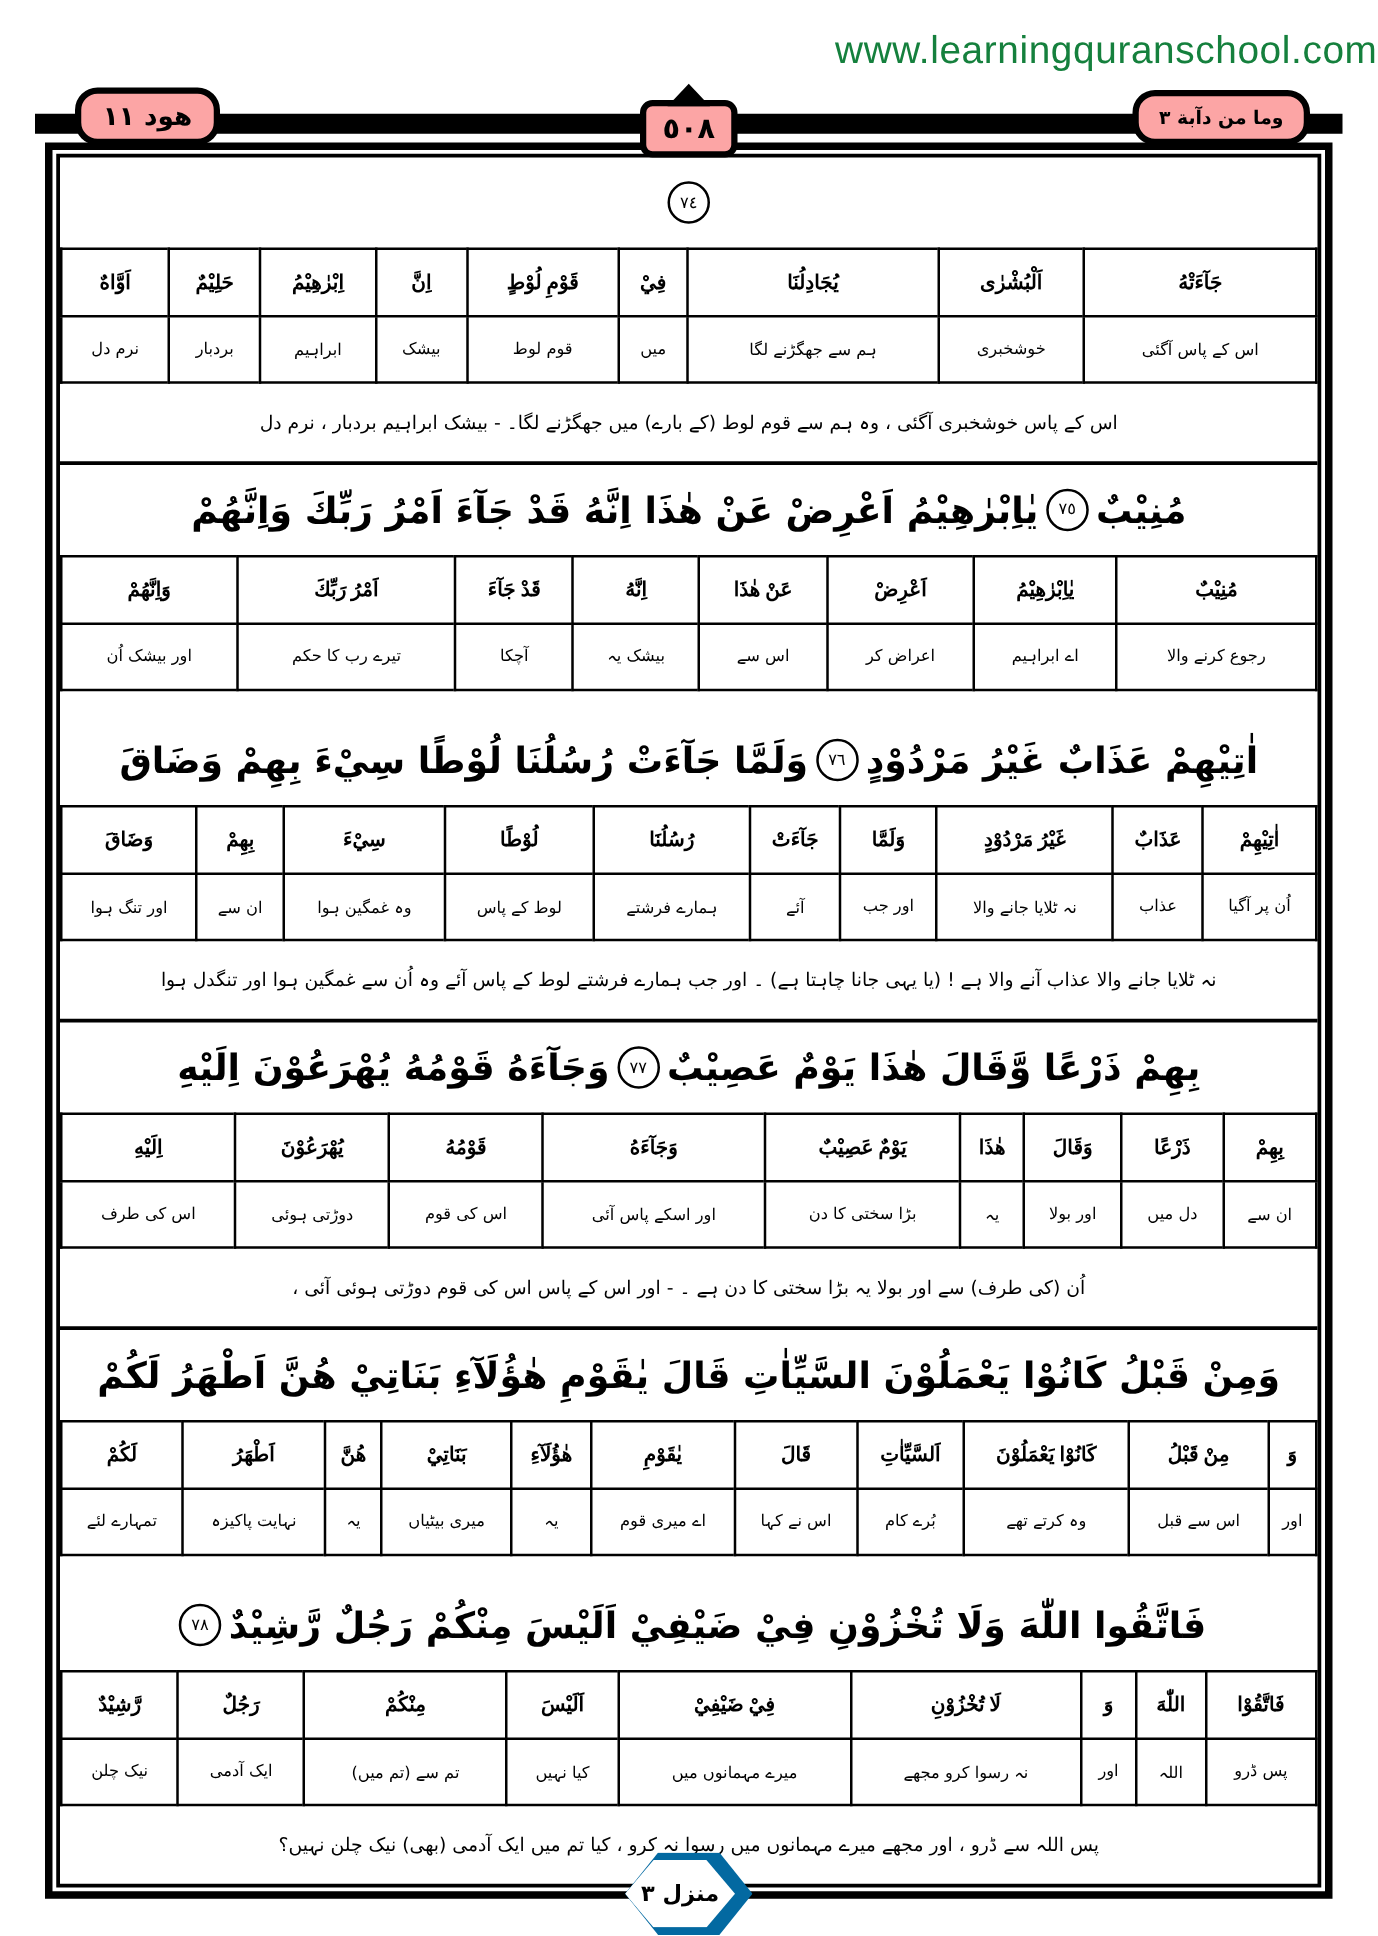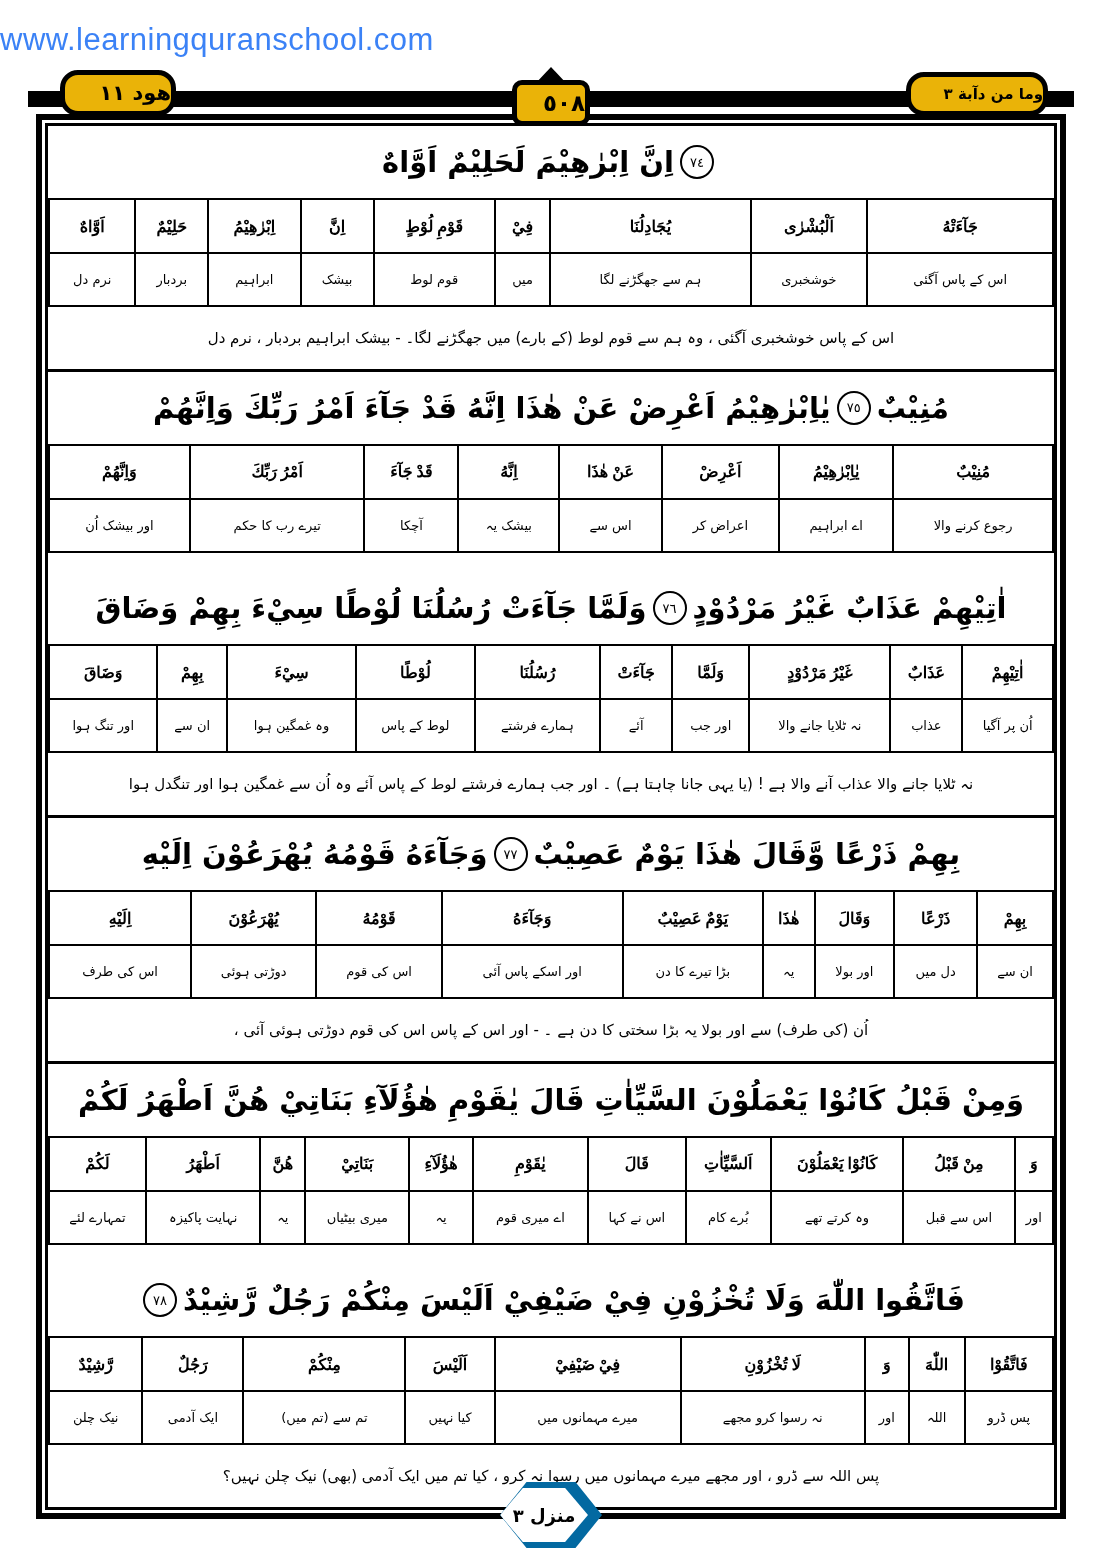--- a/index.html
+++ b/index.html
@@ -2,39 +2,39 @@
 <html lang="ur" dir="ltr"><head>
 <meta charset="utf-8">
 <style>
   html,body{margin:0;padding:0;}
   body{
     width:1102px;height:1549px;position:relative;background:#ffffff;
     font-family:"DejaVu Sans",sans-serif;color:#000;overflow:hidden;
   }
   
   .site-url{
-    position:absolute;top:22px;left:0;right:0;text-align:left;
-    font-family:"Liberation Sans",sans-serif;font-size:31px;color:#3b82f6;
+    position:absolute;top:22px;left:0;right:0;text-align:right;
+    font-family:"Liberation Sans",sans-serif;font-size:31px;color:#15803d;
     letter-spacing:.5px;
   }
   
   .top-band{position:absolute;left:28px;right:28px;top:91px;height:16px;background:#000;}
   
   .frame{
     position:absolute;left:36px;right:36px;top:114px;bottom:30px;
     border:6px solid #000;padding:3px;background:#fff;box-sizing:border-box;
   }
   .frame-inner{
     height:100%;box-sizing:border-box;border:3px solid #000;
     display:flex;flex-direction:column;background:#fff;
   }
   
   .badge{
-    position:absolute;background:#eab308;border:5px solid #000;
-    display:flex;align-items:center;
+    position:absolute;background:#fca5a5;border:5px solid #000;
+    display:flex;align-items:center;justify-content:center;
     font-weight:bold;z-index:6;direction:rtl;box-sizing:border-box;
   }
   .badge-surah{left:60px;top:70px;width:116px;height:46px;border-radius:18px;font-size:21px;}
   .badge-juz{right:54px;top:72px;width:142px;height:44px;border-radius:18px;font-size:15px;}
   .badge-page{left:50%;transform:translateX(-50%);top:80px;width:78px;height:46px;border-radius:10px;font-size:23px;}
   .badge-page::before{
     content:"";position:absolute;top:-18px;left:50%;transform:translateX(-50%);
     border-left:17px solid transparent;border-right:17px solid transparent;
     border-bottom:18px solid #000;
   }
@@ -94,21 +94,20 @@
 
 <div class="badge badge-juz" lang="ar">
   <span>وما من دآبة ٣</span>
 </div>
 
 <div class="frame">
   <div class="frame-inner">
       <section class="quran-section">
         <div class="verse-line" lang="ar">
           <span class="ayah">٧٤</span>
-          <span class="vtext">اِنَّ اِبْرٰهِيْمَ لَحَلِيْمٌ اَوَّاهٌ</span>
         </div>
         <table class="words">
           <tbody>
             <tr class="arabic-row">
               <td lang="ar">جَآءَتْهُ</td>
               <td lang="ar">اَلْبُشْرٰى</td>
               <td lang="ar">يُجَادِلُنَا</td>
               <td lang="ar">فِيْ</td>
               <td lang="ar">قَوْمِ لُوْطٍ</td>
               <td lang="ar">اِنَّ</td>
@@ -215,21 +214,21 @@
               <td lang="ar">وَجَآءَهُ</td>
               <td lang="ar">قَوْمُهُ</td>
               <td lang="ar">يُهْرَعُوْنَ</td>
               <td lang="ar">اِلَيْهِ</td>
             </tr>
             <tr class="urdu-row">
               <td lang="ur">ان سے</td>
               <td lang="ur">دل میں</td>
               <td lang="ur">اور بولا</td>
               <td lang="ur">یہ</td>
-              <td lang="ur">بڑا تیرے کا دن</td>
+              <td lang="ur">بڑا سختی کا دن</td>
               <td lang="ur">اور اسکے پاس آئی</td>
               <td lang="ur">اس کی قوم</td>
               <td lang="ur">دوڑتی ہوئی</td>
               <td lang="ur">اس کی طرف</td>
             </tr>
           </tbody>
         </table>
         <div class="translation" lang="ur">اُن (کی طرف) سے اور بولا یہ بڑا سختی کا دن ہے ۔ - اور اس کے پاس اس کی قوم دوڑتی ہوئی آئی ،</div>
       </section>
       <section class="quran-section">

